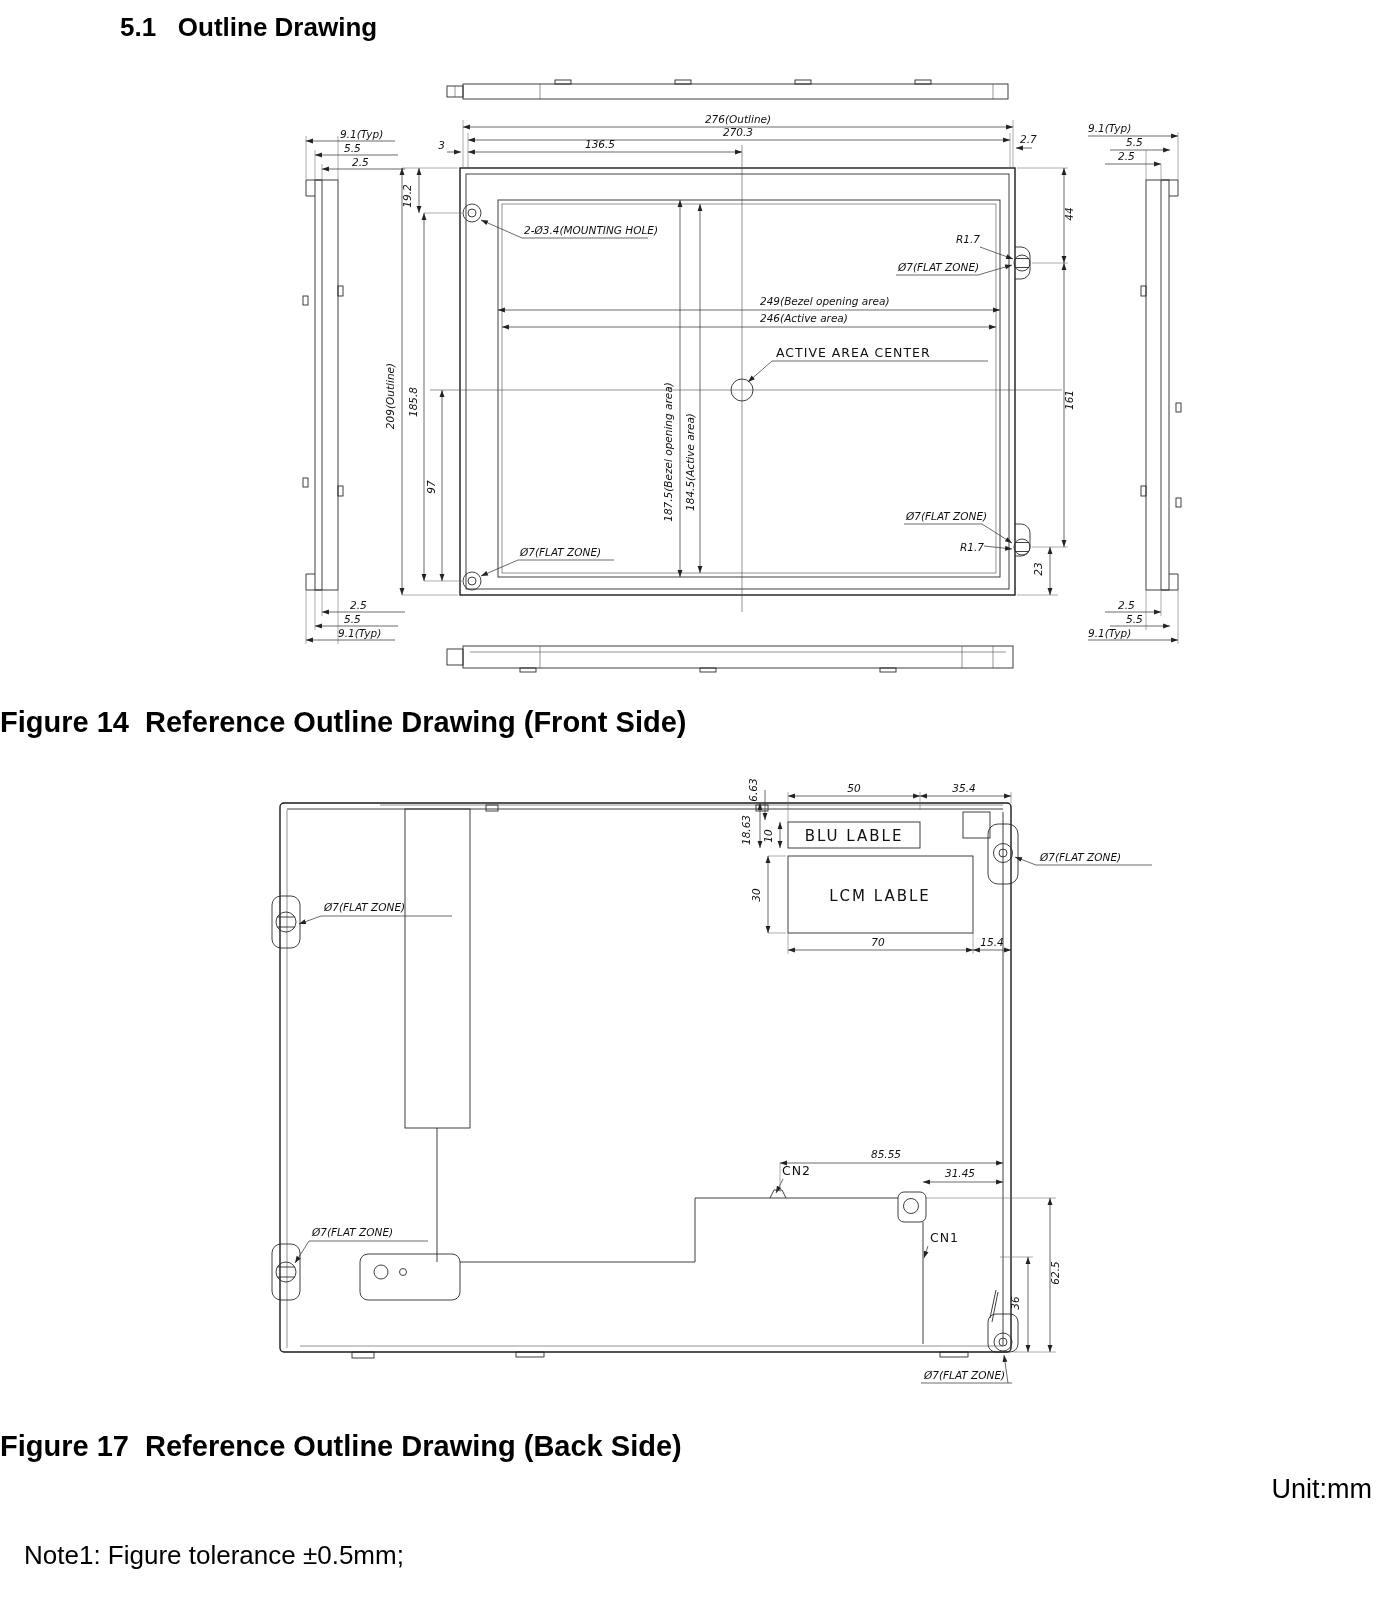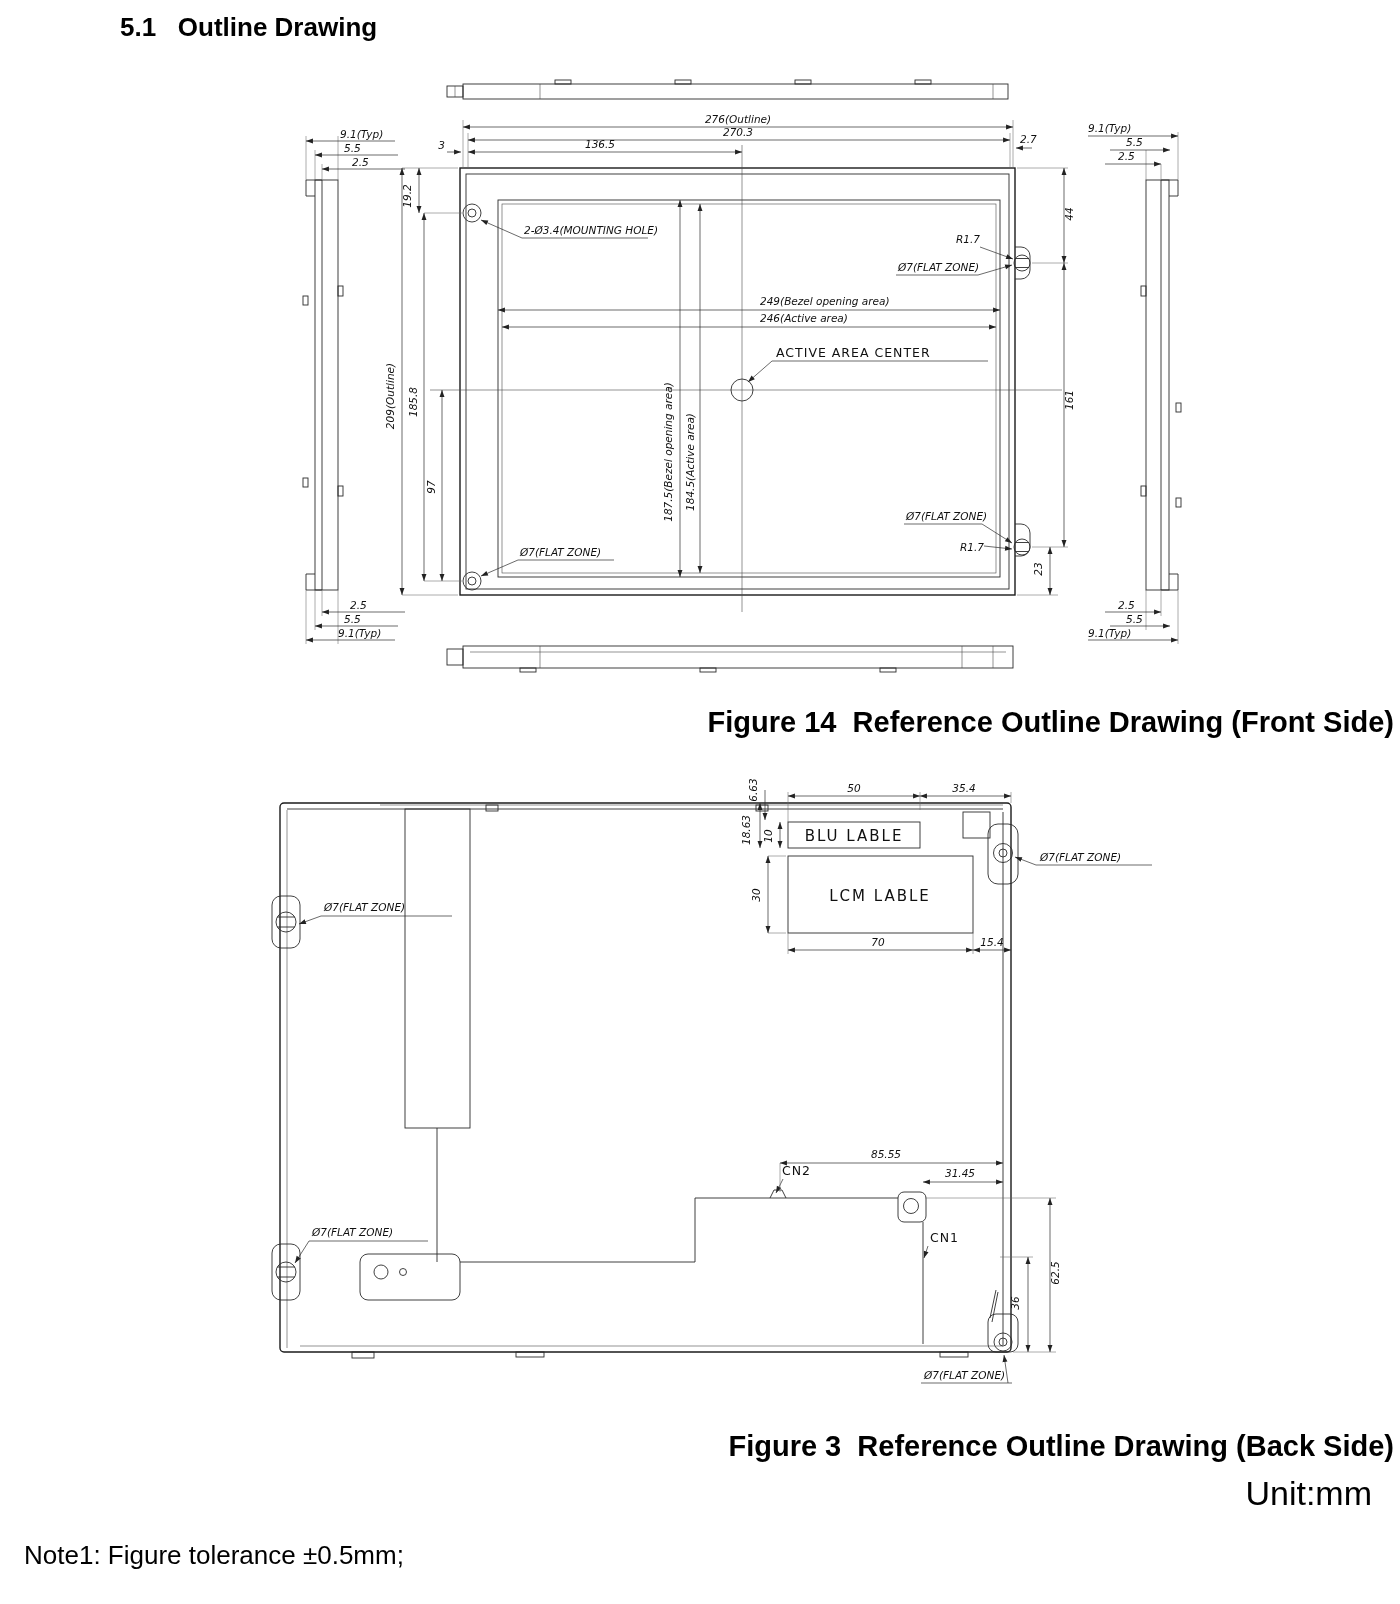--- a/index.html
+++ b/index.html
@@ -1,20 +1,20 @@
 <!DOCTYPE html>
 <html><head>
 <meta charset="utf-8">
 <style>
   html,body{margin:0;padding:0;background:#fff}
   body{width:1400px;height:1604px;position:relative;font-family:"Liberation Sans",sans-serif;color:#000}
   .abs{position:absolute}
   .h1{font-weight:bold;font-size:26px;white-space:pre}
-  .cap{position:absolute;left:0;width:1394px;text-align:right;font-weight:bold;font-size:29px;white-space:pre}
-  .unit{font-size:34px}
+  .cap{position:absolute;left:0;width:1394px;text-align:left;font-weight:bold;font-size:29px;white-space:pre}
+  .unit{font-size:27px}
   .note{font-size:26px}
   svg{position:absolute;left:0;top:0}
   .ol{fill:none;stroke:#1b1b1b;stroke-width:1.4}
   .ln{fill:none;stroke:#2b2b2b;stroke-width:0.9}
   .tn{fill:none;stroke:#4a4a4a;stroke-width:0.6}
   .dl{stroke:#2b2b2b;stroke-width:0.7;fill:none}
   .xl{stroke:#666;stroke-width:0.55;fill:none}
   text.d{font:italic 10.5px "DejaVu Sans",sans-serif;fill:#101010}
   text.c{font:12.5px "DejaVu Sans",sans-serif;fill:#101010;letter-spacing:1px}
   text.cb{font:15px "DejaVu Sans",sans-serif;fill:#101010;letter-spacing:2px}
@@ -347,15 +347,15 @@
       <line class="dl" x1="1050" y1="1198" x2="1050" y2="1352" marker-start="url(#ar)" marker-end="url(#ar)"></line>
       <text class="d mid" transform="rotate(-90 1059 1273)" x="1059" y="1273">62.5</text>
       <line class="xl" x1="1000" y1="1257" x2="1033" y2="1257"></line>
       <line class="dl" x1="1028" y1="1257" x2="1028" y2="1352" marker-start="url(#ar)" marker-end="url(#ar)"></line>
       <text class="d mid" transform="rotate(-90 1019 1303)" x="1019" y="1303">36</text>
     </g>
   </g>
 </svg>
 
 <div class="cap" style="top:706px">Figure 14  Reference Outline Drawing (Front Side)</div>
-<div class="cap" style="top:1430px">Figure 3  Reference Outline Drawing (Back Side)</div>
+<div class="cap" style="top:1430px">Figure 17  Reference Outline Drawing (Back Side)</div>
 <div class="abs unit" style="right:28px;top:1474px">Unit:mm</div>
 <div class="abs note" style="left:24px;top:1540px">Note1: Figure tolerance ±0.5mm;</div>
 
 </body></html>

